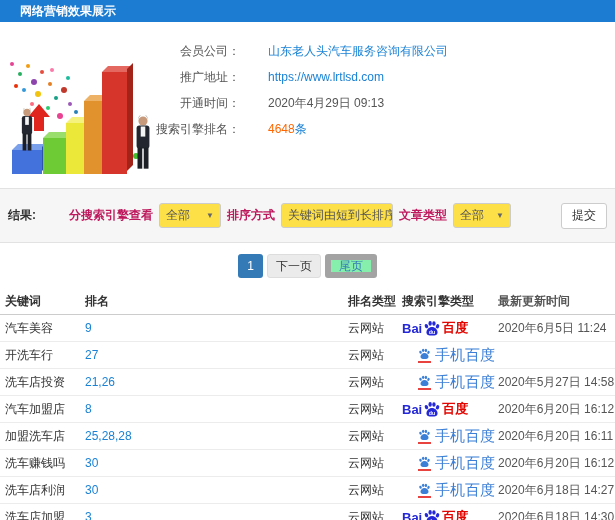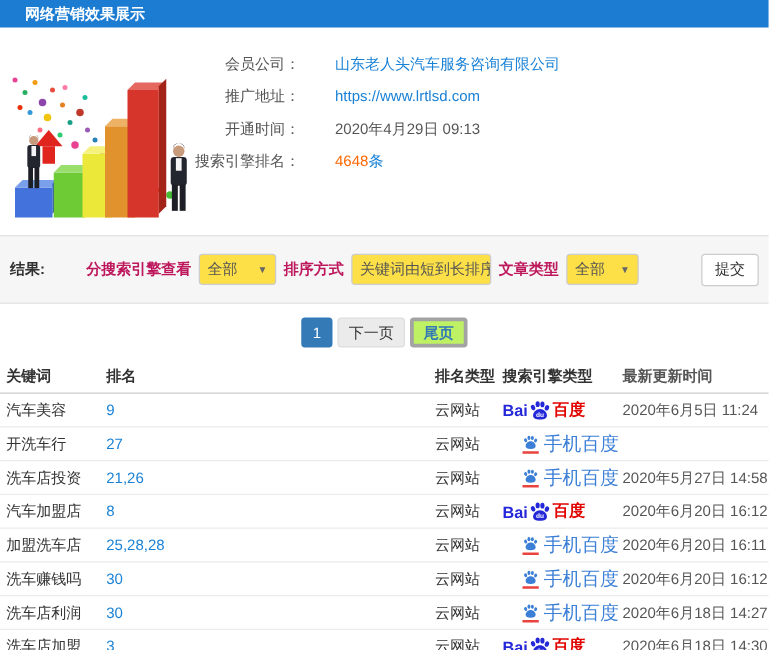--- a/index.html
+++ b/index.html
@@ -77,21 +77,21 @@
     border-radius:3px; color:#333; font-size:12px; cursor:pointer;
     font-family:inherit;
     margin-left:44px;
   }
   
   .pagination { height:46px; display:flex; align-items:center; justify-content:center; gap:4px; }
   .page-btn { height:24px; min-width:25px; padding:0 8px; display:flex; align-items:center;
     justify-content:center; border-radius:3px; cursor:pointer; font-size:12px; }
   .page-current { background:#337ab7; color:#fff; }
   .page-next { background:#ebebeb; color:#333; border:1px solid #ddd; }
-  .page-last { background:#bef264; color:#337ab7; border:3px solid #a3a3a3;font-weight:bold; }
+  .page-last { background:#86efac; color:#337ab7; border:6px solid #a3a3a3; }
   
   .thead, .tr { display:grid; grid-template-columns:85px 260px 57px 96px 1fr; align-items:center; }
   .thead { height:26px; font-weight:bold; border-bottom:1px solid #ccc; color:#333; }
   .tr { height:27px; border-bottom:1px solid #ececec; }
   .c-kw { padding-left:5px; }
   .c-type { padding-left:3px; }
   .c-time { color:#555; }
   .rank-link { color:#1a82d6; text-decoration:none; cursor:pointer; }
   .baidu-pc { display:inline-flex; align-items:center; font-weight:bold; font-size:13px; }
   .bai-txt { color:#2428d8; } .cn-txt { color:#e10601; }

